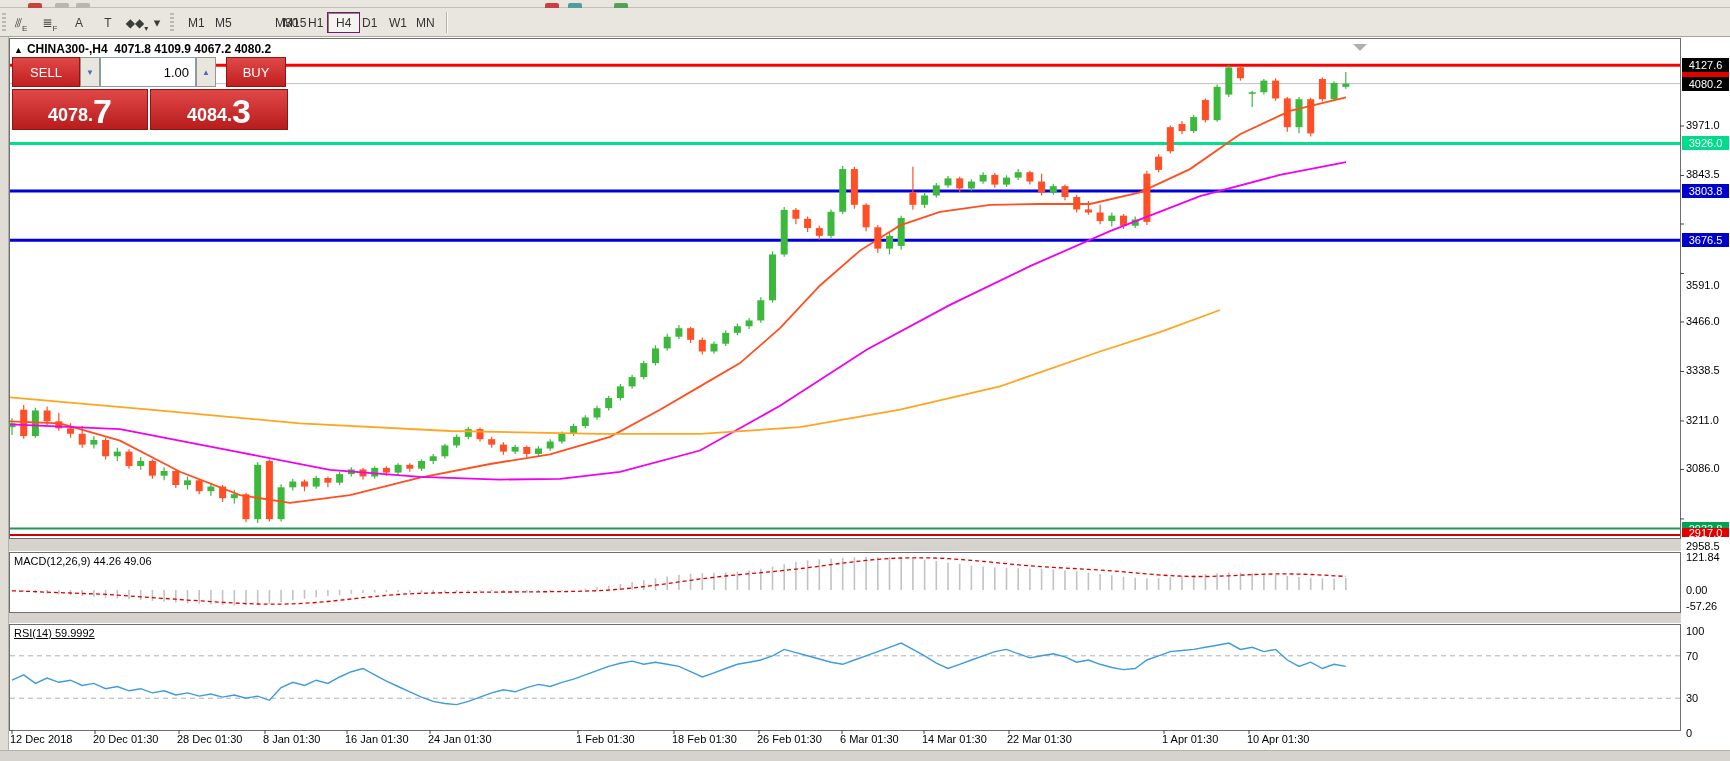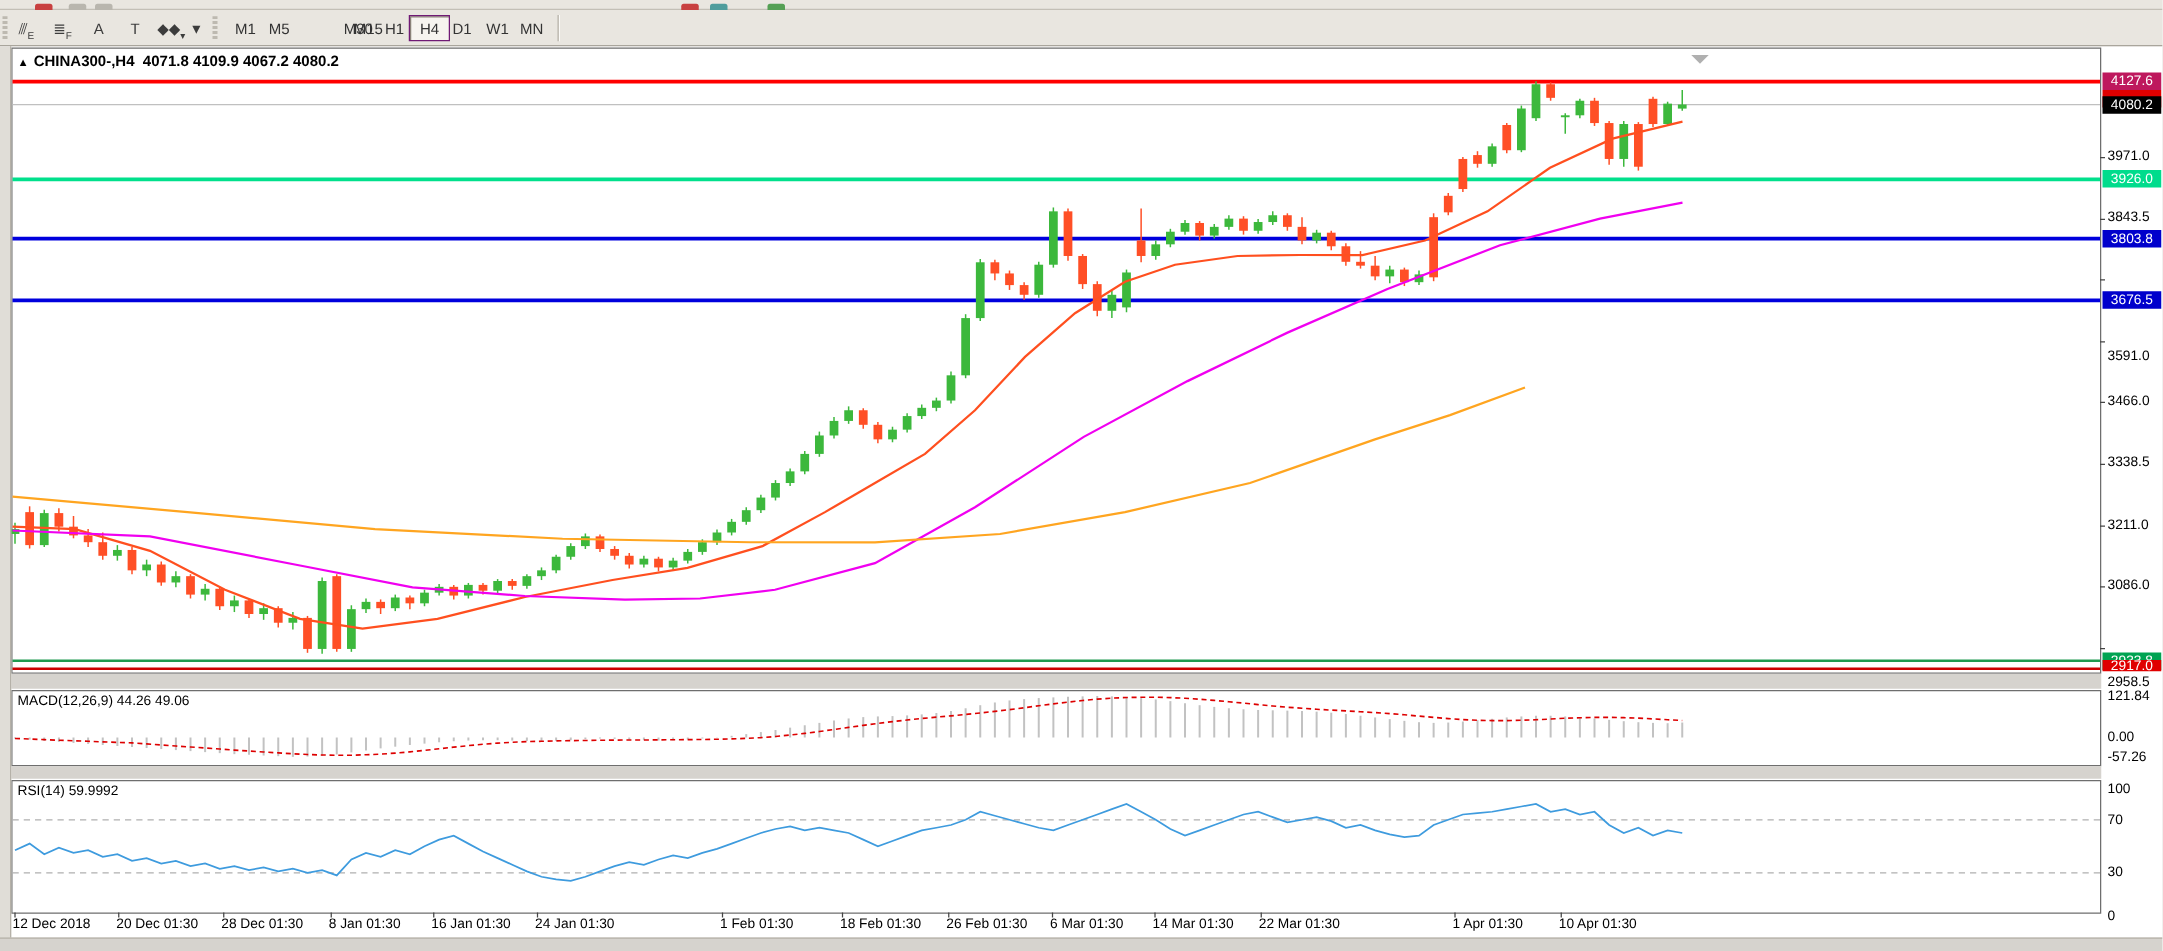--- a/index.html
+++ b/index.html
@@ -506,36 +506,55 @@
       </div>
     <div class="vsep" style="left:446px;"></div>
   </div>
 
   <div id="left-strip"></div>
 
   <div class="overlay" id="chart-title">
     <span class="collapse">▲</span><span>CHINA300-,H4</span>&nbsp;&nbsp;<span>4071.8 4109.9 4067.2 4080.2</span>
   </div>
 
+  <div id="trade-panel">
+    <div id="trade-row-top">
+      <div class="trade-btn" id="sell-btn">SELL</div>
+      <div class="spin-btn">▼</div>
+      <input id="volume-input" value="1.00" style="">
+      <div class="spin-btn">▲</div>
+      <div class="trade-btn" id="buy-btn">BUY</div>
+    </div>
+    <div id="trade-row-bottom">
+      <div class="price-cell" id="sell-price-cell">
+        <span class="price-main">4078.</span>
+          <span class="price-big">7</span>
+      </div>
+      <div class="price-cell" id="buy-price-cell">
+        <span class="price-main">4084.</span>
+          <span class="price-big">3</span>
+      </div>
+    </div>
+  </div>
 
   <div class="overlay pane-header" style="left:14px;top:555px;">MACD(12,26,9) 44.26 49.06</div>
-  <div class="overlay pane-header" style="left:14px;top:627px;">RSI(14) 59.9992</div>
+  <div class="overlay pane-header" style="left:14px;top:627px;text-decoration:underline;">RSI(14) 59.9992</div>
 
   <div id="labels-slot">
       <div class="scale-label" style="top: 119px;">3971.0</div>
       <div class="scale-label" style="top: 168.483px; text-align: right;">3843.5</div>
       <div class="scale-label" style="top: 222px; margin-left: 48px;">3718.5</div>
       <div class="scale-label" style="top: 279px;">3591.0</div>
       <div class="scale-label" style="top: 314.99px;">3466.0</div>
       <div class="scale-label" style="top: 364.473px;">3338.5</div>
       <div class="scale-label" style="top: 413.956px;">3211.0</div>
       <div class="scale-label" style="top: 462.469px;">3086.0</div>
       <div class="scale-label" style="top: 540px;">2958.5</div>
       <div class="level-label" style="top: 72px; background: rgb(224, 0, 0);"></div>
-      <div class="level-label" style="top: 58.2235px; background: #be185d;">4127.6</div>
+      <div class="level-label" style="top: 58.2235px; background: #000000;">4127.6</div>
       <div class="level-label" style="top: 77px; background: rgb(0, 0, 0);">4080.2</div>
       <div class="level-label" style="top: 136.464px; background: rgb(0, 220, 140);">3926.0</div>
       <div class="level-label" style="top: 183.89px; background: rgb(0, 0, 204);">3803.8</div>
       <div class="level-label" style="top: 233.295px; background: rgb(0, 0, 204);">3676.5</div>
       <div class="level-label" style="top: 521.537px; background: rgb(0, 163, 82);">2933.8</div>
       <div class="level-label" style="top: 528.057px; background: rgb(224, 0, 0); height: 9px; overflow: hidden; line-height: 11px;">2917.0</div>
       <div class="scale-label" style="top: 550.86px;">121.84</div>
       <div class="scale-label" style="top: 584px;">0.00</div>
       <div class="scale-label" style="top: 599.575px;">-57.26</div>
       <div class="scale-label" style="top: 625px;">100</div>

